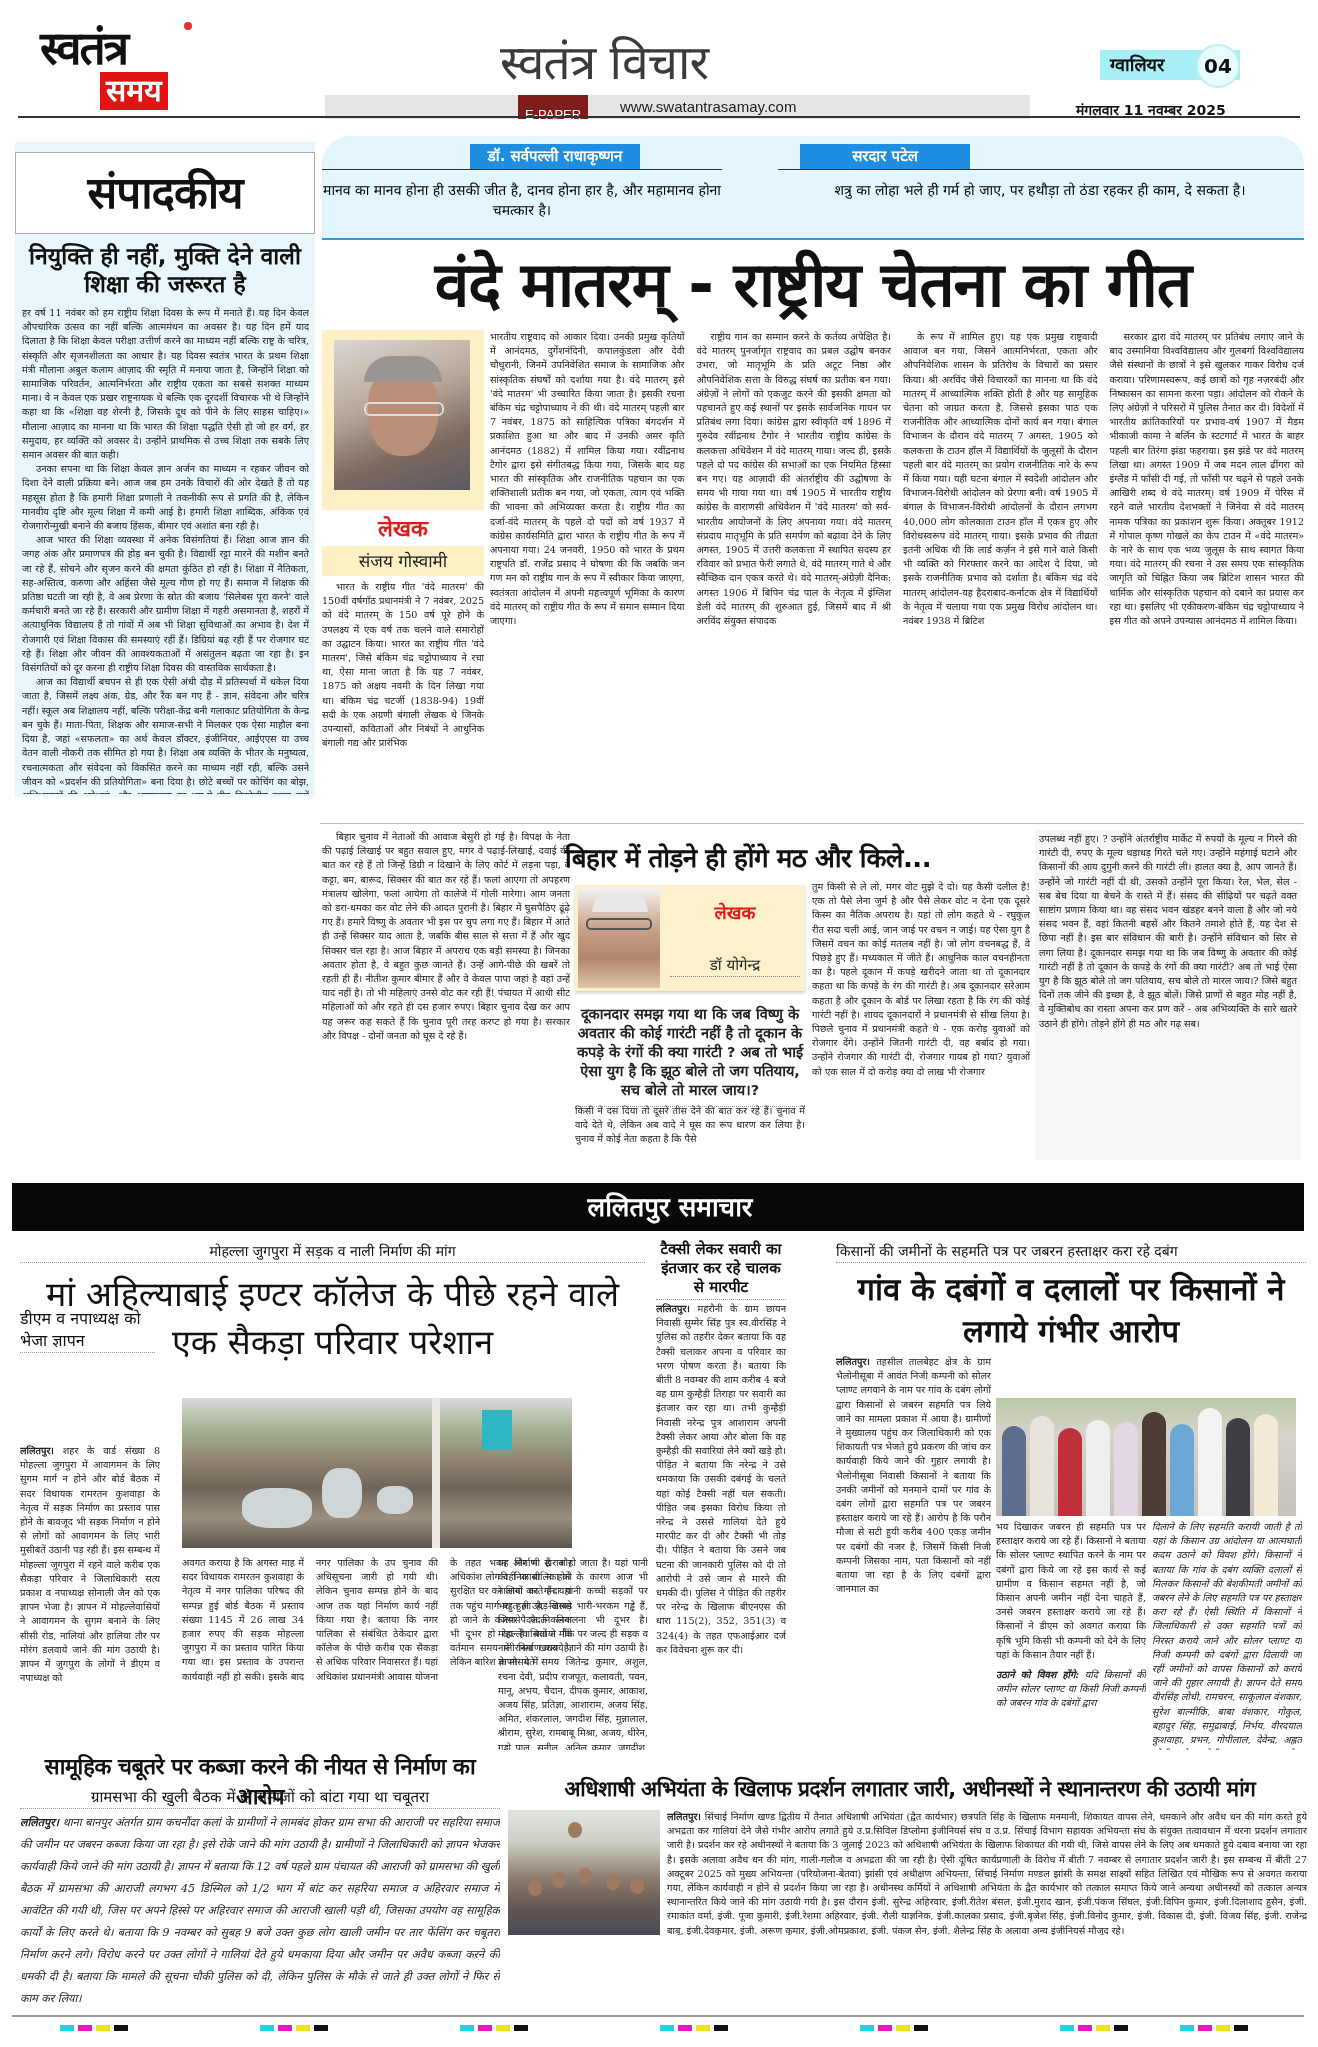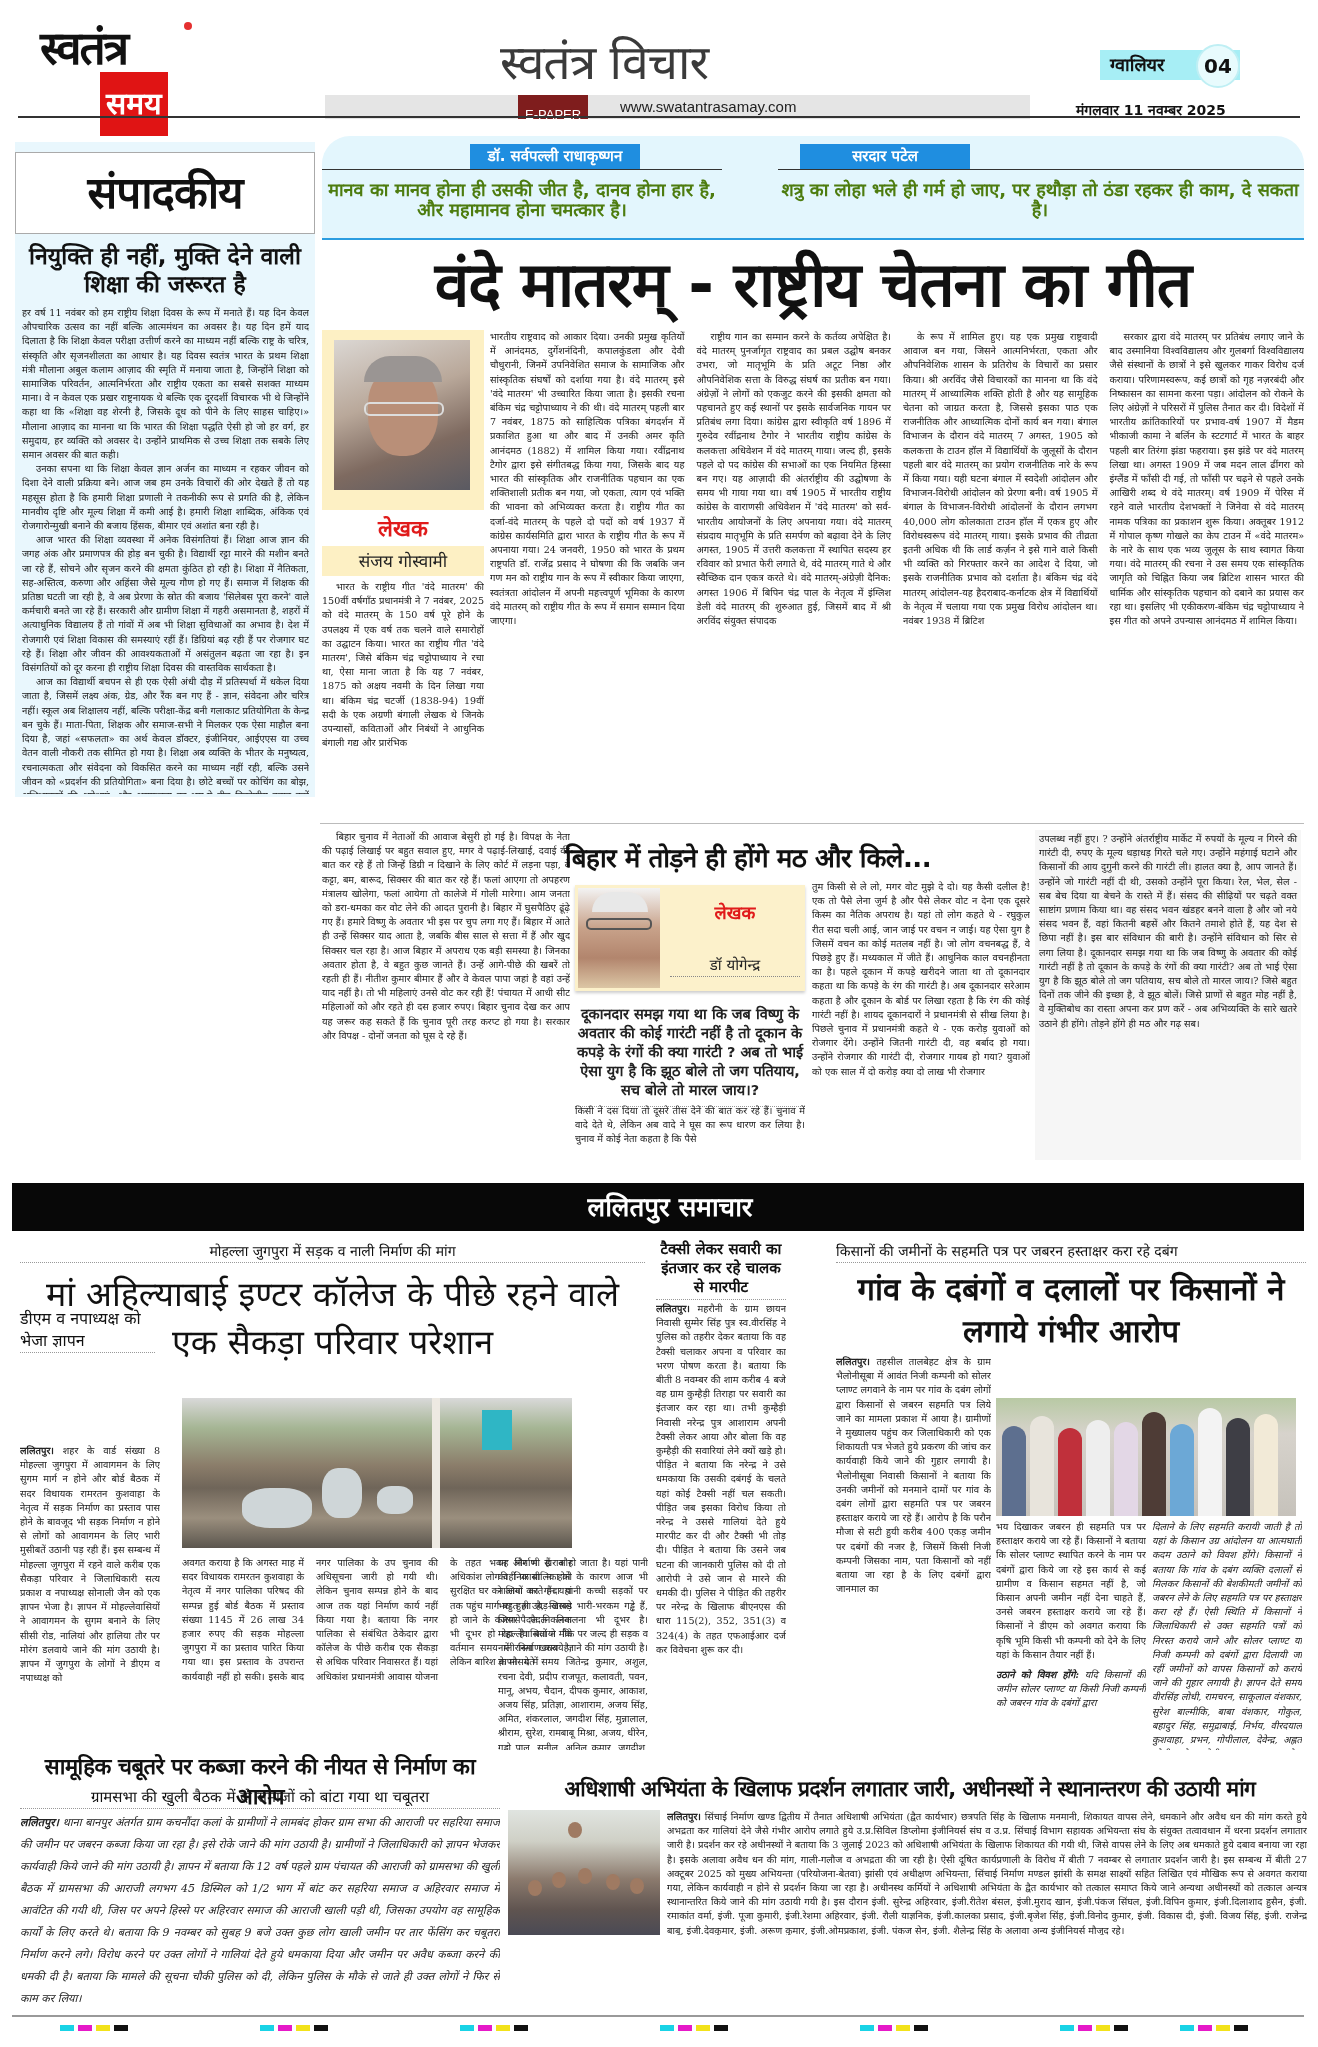--- a/index.html
+++ b/index.html
@@ -8,21 +8,21 @@
   .body-text { font-family: "DejaVu Serif", serif; font-size: 9.6px; line-height: 14.2px; text-align: justify; color: #222; }
   .body-text p { text-indent: 14px; }
   .body-text p.noindent { text-indent: 0; }
   .body-text b { font-weight: bold; }
   .cols3 { column-count: 3; column-gap: 12px; }
   .cols4 { column-count: 4; column-gap: 12px; }
 
   
   #logo { left: 40px; top: 24px; width: 175px; height: 100px; }
   #logo .l1 { font-family: "DejaVu Sans", sans-serif; font-weight: 900; font-size: 46px; line-height: 48px; color: #111; letter-spacing: -2px; }
-  #logo .l2 { display: inline-block; margin-left: 60px; background: #e01414; color: #fff; font-weight: bold; font-size: 30px; line-height: 38px; padding: 13px 6px; }
+  #logo .l2 { display: inline-block; margin-left: 60px; background: #e01414; color: #fff; font-weight: bold; font-size: 30px; line-height: 38px; padding: 0 6px; }
   #logo .dot { position: absolute; left: 144px; top: -2px; width: 8px; height: 8px; background: #e53030; border-radius: 50%; }
   #mast-title { left: 500px; top: 30px; font-family: "DejaVu Sans", sans-serif; font-size: 48px; line-height: 64px; color: #3a3a3a; letter-spacing: -1px; }
   #epaper-bar { left: 325px; top: 95px; width: 705px; height: 24px; background: #e5e5e5; }
   #epaper-tag { left: 518px; top: 95px; height: 24px; padding: 8px 7px; background: #7f1d1d; color: #fff; font-size: 13px; line-height: 24px; font-family: "Liberation Sans", sans-serif; }
   #epaper-url { left: 620px; top: 95px; height: 24px; font-size: 15px; line-height: 24px; color: #222; font-family: "Liberation Sans", sans-serif; }
   #city-box { left: 1100px; top: 50px; width: 140px; height: 30px; background: #a7eef5; }
   #city-label { left: 1110px; top: 50px; font-size: 18px; line-height: 30px; font-weight: bold; color: #111; }
   #page-num { left: 1196px; top: 44px; width: 44px; height: 44px; border-radius: 50%; background: #e8fbfd; border: 2px solid #bfeff4; text-align: center; font-size: 20px; line-height: 40px; font-weight: bold; }
   #date-line { left: 1076px; top: 100px; font-size: 14px; font-weight: bold; color: #111; }
   #mast-rule { left: 18px; top: 116px; width: 1282px; height: 2px; background: #333; }
@@ -34,21 +34,21 @@
   #edit-headline { left: 20px; top: 242px; width: 290px; text-align: center; font-size: 23px; font-weight: bold; line-height: 28px; color: #111; }
   #edit-body { left: 22px; top: 306px; width: 287px; height: 488px; overflow: hidden; }
 
   
   #quote-band { left: 322px; top: 136px; width: 982px; height: 104px; background: #e3f6fd; border-radius: 28px 28px 0 0; border-bottom: 2px solid #2b9de0; }
   .q-tag { background: #1f8ee0; color: #fff; font-size: 15px; font-weight: bold; text-align: center; height: 25px; line-height: 25px; }
   #q1-tag { left: 470px; top: 144px; width: 170px; }
   #q2-tag { left: 800px; top: 144px; width: 170px; }
   #q1-rule { left: 322px; top: 169px; width: 400px; height: 1px; background: #333; }
   #q2-rule { left: 778px; top: 169px; width: 526px; height: 1px; background: #333; }
-  .q-text { font-size: 18px; font-weight: bold; line-height: 20px; text-align: center; color: #4d7c0f; }
+  .q-text { font-size: 14px; font-weight: normal; line-height: 20px; text-align: center; color: #000000; }
   #q1-text { left: 322px; top: 180px; width: 400px; }
   #q2-text { left: 780px; top: 180px; width: 520px; }
 
   
   #main-headline { left: 322px; top: 244px; width: 982px; text-align: center; font-size: 62px; font-weight: 900; line-height: 82px; color: #111; letter-spacing: -1px; }
 
   
   #author-box { left: 322px; top: 330px; width: 162px; height: 180px; background: #fdf0c4; }
   #author-photo { left: 334px; top: 340px; width: 136px; height: 150px; background: linear-gradient(160deg, #dbd7d3 0%, #b9a89a 40%, #7e6a60 70%, #5a5a62 100%); }
   #author-photo .face { position: absolute; left: 34px; top: 28px; width: 70px; height: 88px; border-radius: 40% 40% 45% 45%; background: #b98f78; }

